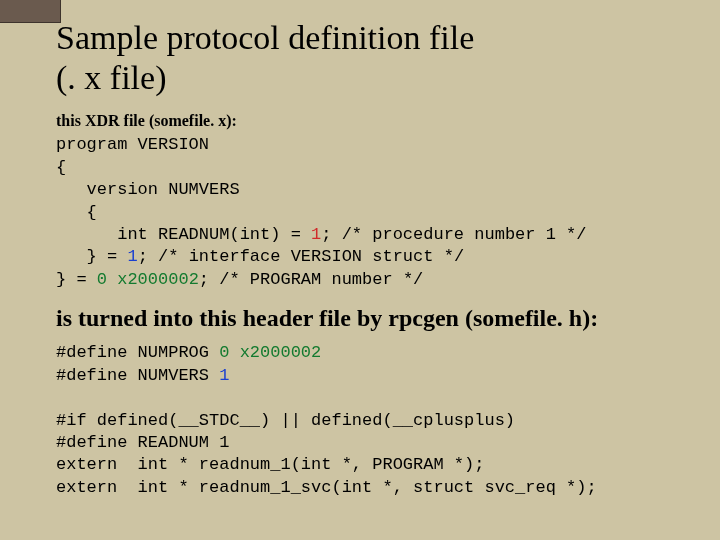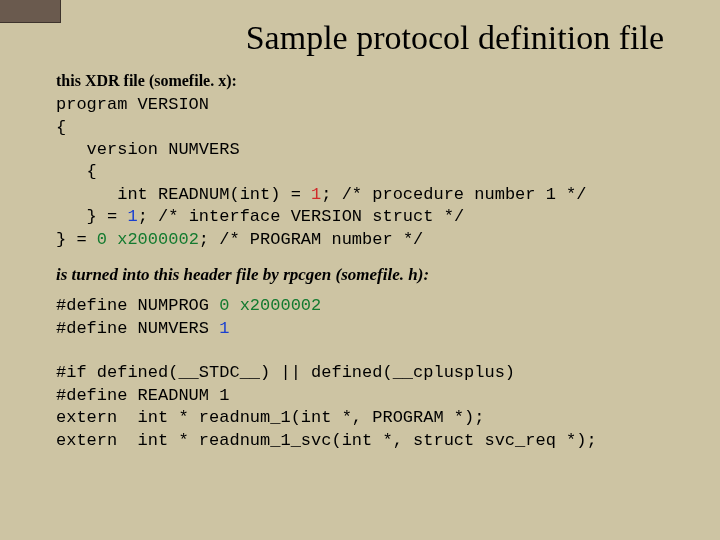--- a/index.html
+++ b/index.html
@@ -24,56 +24,56 @@
     background: #6a5a4e;
     border-bottom: 1px solid #3d332c;
     border-right: 1px solid #3d332c;
   }
   .slide {
     padding: 18px 56px 20px 56px;
     box-sizing: border-box;
   }
   .title {
     font-size: 34px;
-    text-align: right;
+    text-align: left;
     line-height: 1.18;
     margin: 0 0 14px 0;
     font-weight: normal;
   }
   .lead {
     font-size: 16px;
     font-weight: bold;
     margin: 0 0 4px 0;
   }
   .code {
     font-family: "Courier New", Courier, monospace;
     font-size: 17px;
     line-height: 1.32;
     white-space: pre;
     margin: 0 0 14px 0;
   }
   .mid {
-    font-size: 17px;
+    font-size: 24px;
     font-weight: bold;
     margin: 6px 0 10px 0;
-    font-style: italic;
   }
   .hl-green { color: #137a2f; }
   .hl-blue  { color: #1a3fd0; }
   .hl-red   { color: #d12a2a; }
 </style>
 </head>
 <body>
 
 <div class="tab"></div>
 
 <div class="slide">
 
   <h1 class="title">
     <span>Sample protocol definition file</span><br>
+    <span>(. x file)</span>
   </h1>
 
   <p class="lead">this XDR file (somefile. x):</p>
 
   <div class="code"><span>program VERSION</span>
 <span>{</span>
 <span>   version NUMVERS</span>
 <span>   {</span>
 <span>      int READNUM(int) = </span><span class="hl-red">1</span><span>; /* procedure number 1 */</span>
 <span>   } = </span><span class="hl-blue">1</span><span>; /* interface VERSION struct */</span>

